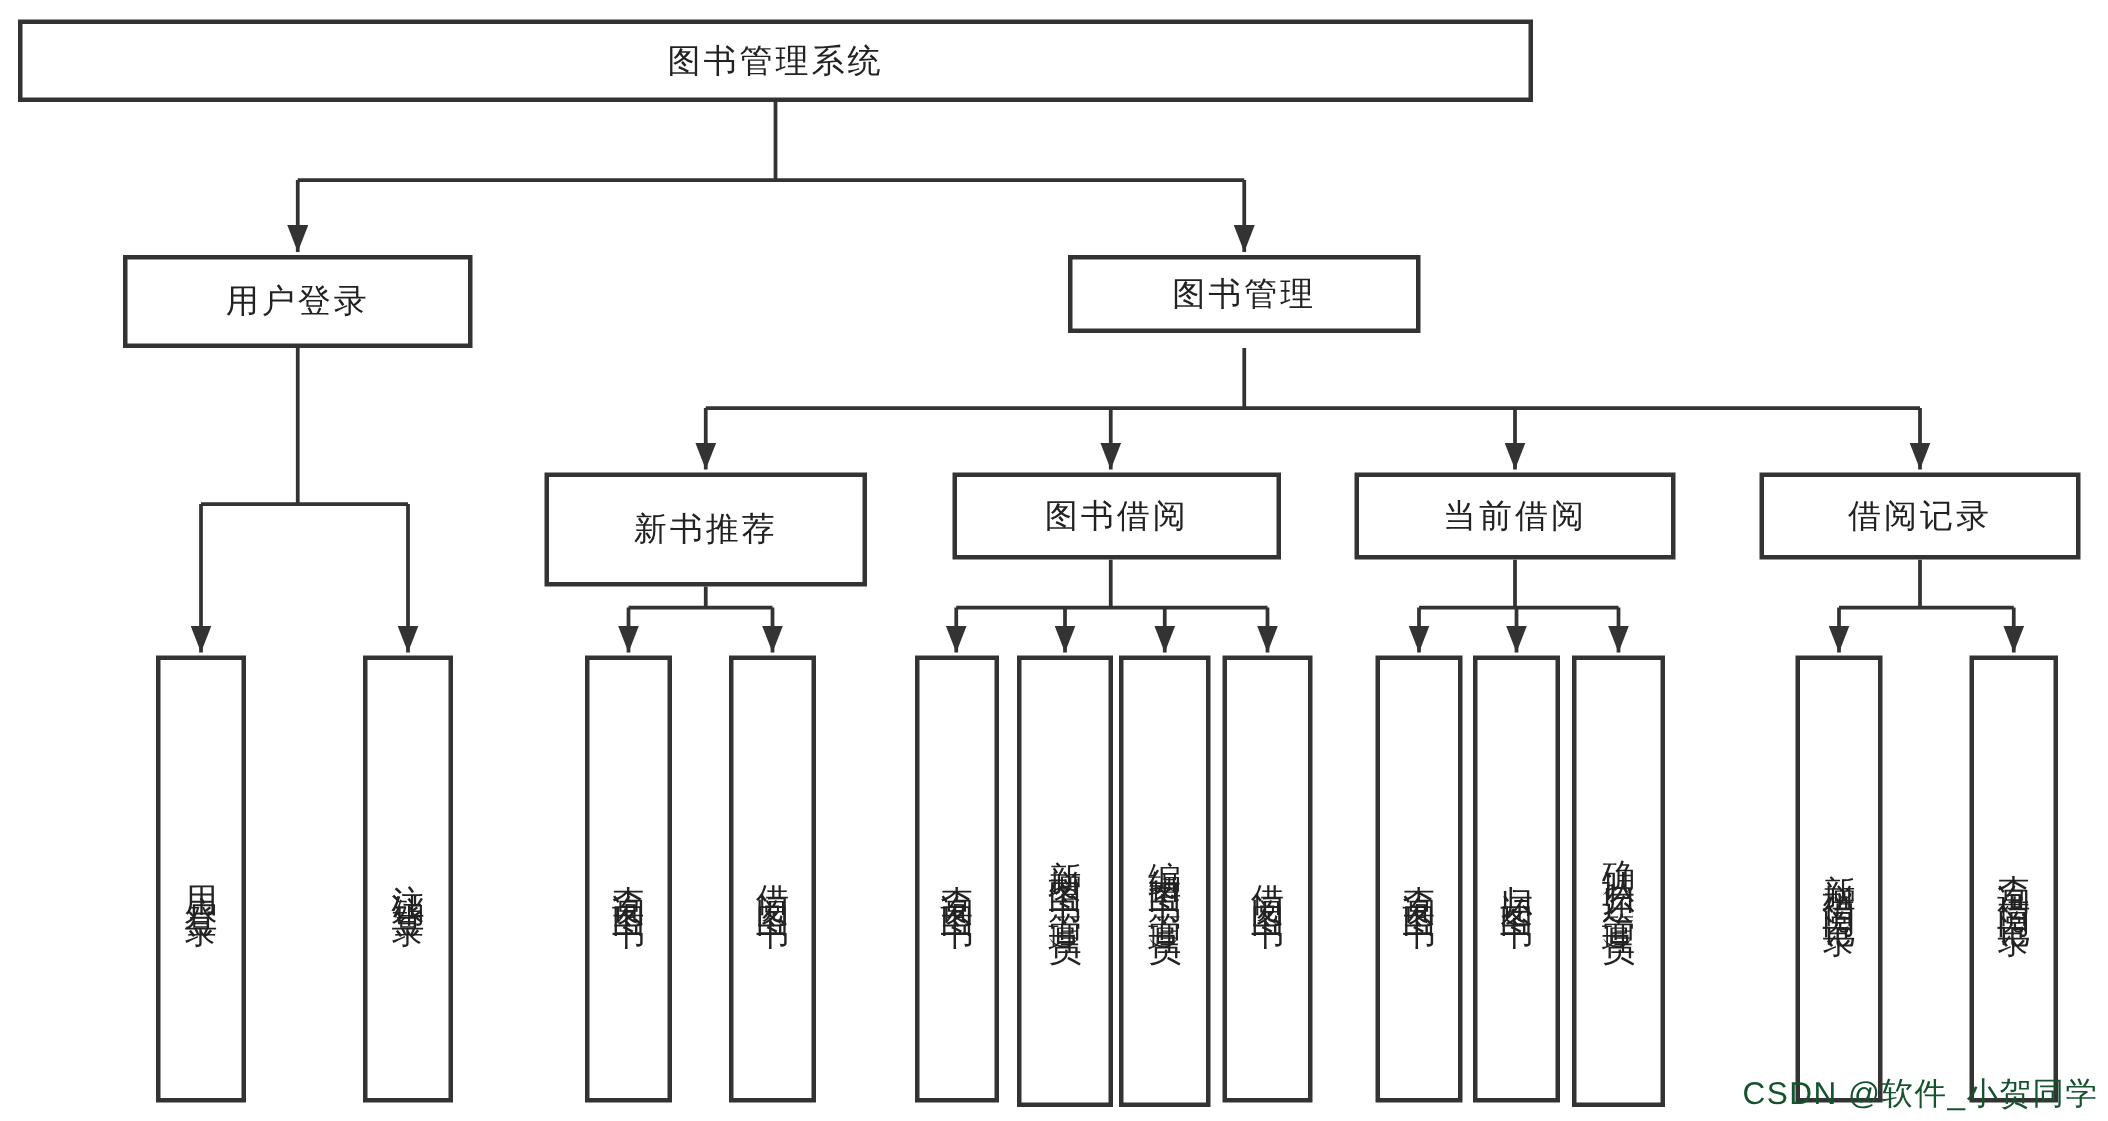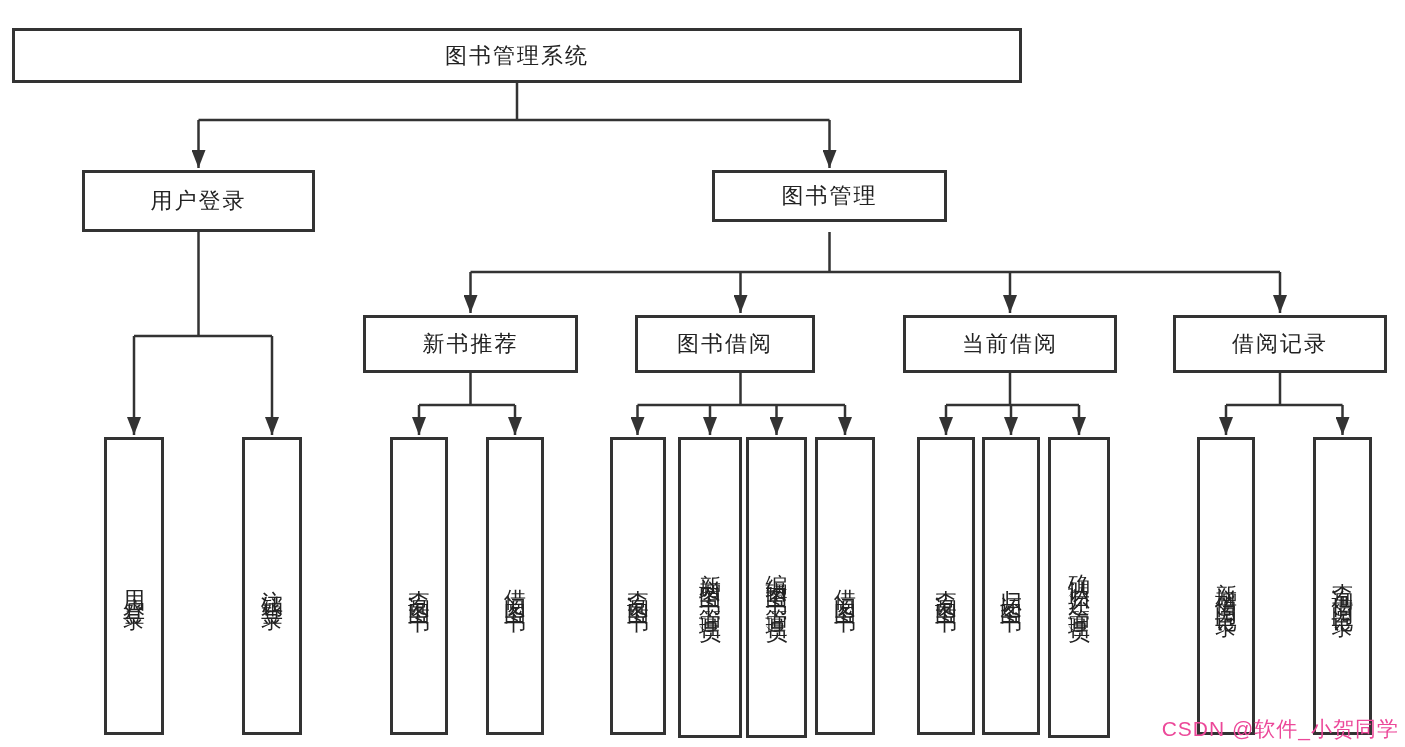--- a/index.html
+++ b/index.html
@@ -14,21 +14,21 @@
     display:flex;align-items:center;justify-content:center;
     color:#222222;
   }
   .hlabel{font-size:22px;letter-spacing:2px;white-space:nowrap;}
   .vlabel{
     writing-mode:vertical-rl;text-orientation:mixed;
     font-size:22px;letter-spacing:7px;line-height:1;white-space:nowrap;
   }
   .watermark{
     position:absolute;right:6px;bottom:4px;z-index:3;
-    color:#ec4899;font-size:21px;letter-spacing:1px;white-space:nowrap;
+    color:#14532d;font-size:21px;letter-spacing:1px;white-space:nowrap;
   }
 </style>
 </head>
 <body>
 
 <div id="canvas">
 
   <svg id="wires" width="1405" height="747" viewBox="0 0 1405 747">
     <defs>
       <marker id="arr" markerUnits="userSpaceOnUse" markerWidth="18" markerHeight="14" refX="18" refY="7" orient="auto">
@@ -65,35 +65,35 @@
       <path d="M946 405 V435" marker-end="url(#arr)"></path>
       <path d="M1011 405 V435" marker-end="url(#arr)"></path>
       <path d="M1079 405 V435" marker-end="url(#arr)"></path>
 
       <path d="M1280 373 V405 M1226 405 H1342.5"></path>
       <path d="M1226 405 V435" marker-end="url(#arr)"></path>
       <path d="M1342.5 405 V435" marker-end="url(#arr)"></path>
     </g>
   </svg>
 
-  <div class="box" style="left:12px;top:28px;width:1010px;height:55px">
+  <div class="box" style="left:12px;top:13px;width:1010px;height:55px">
     <span class="hlabel">图书管理系统</span>
   </div>
 
   <div class="box" style="left:82px;top:170px;width:233px;height:62px">
     <span class="hlabel">用户登录</span>
   </div>
   <div class="box" style="left:712px;top:170px;width:235px;height:52px">
     <span class="hlabel">图书管理</span>
   </div>
 
-  <div class="box" style="left:363px;top:315px;width:215px;height:58px">
+  <div class="box" style="left:363px;top:315px;width:215px;height:76px">
     <span class="hlabel">新书推荐</span>
   </div>
-  <div class="box" style="left:635px;top:315px;width:180px;height:58px">
+  <div class="box" style="left:635px;top:315px;width:219px;height:58px">
     <span class="hlabel">图书借阅</span>
   </div>
   <div class="box" style="left:1173px;top:315px;width:214px;height:58px">
     <span class="hlabel">借阅记录</span>
   </div>
   <div class="box" style="left:903px;top:315px;width:214px;height:58px">
     <span class="hlabel">当前借阅</span>
   </div>
 
   <div class="box" style="left:104px;top:437px;width:60px;height:298px">

